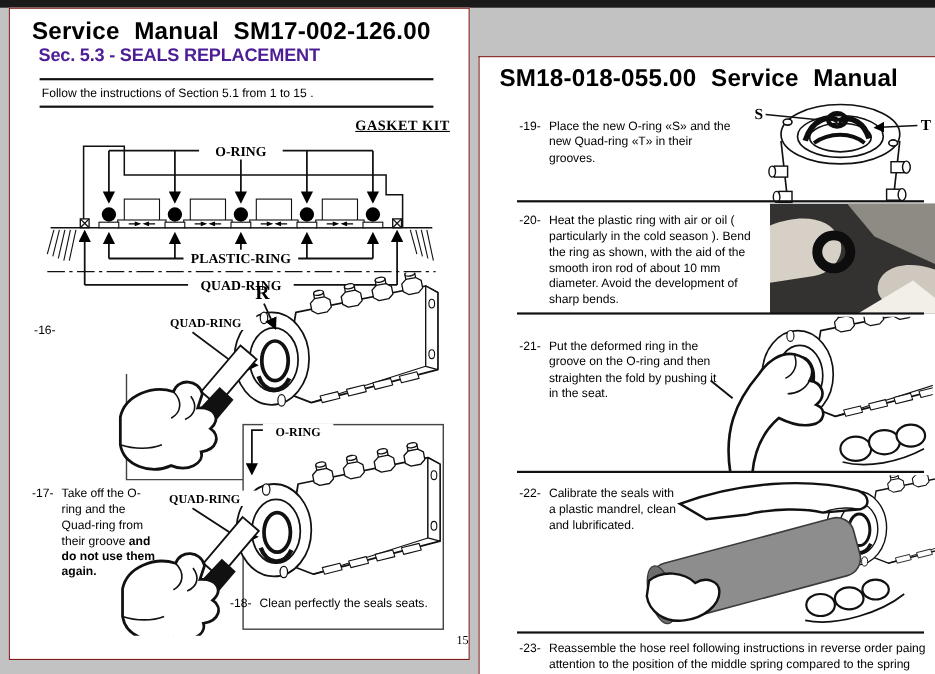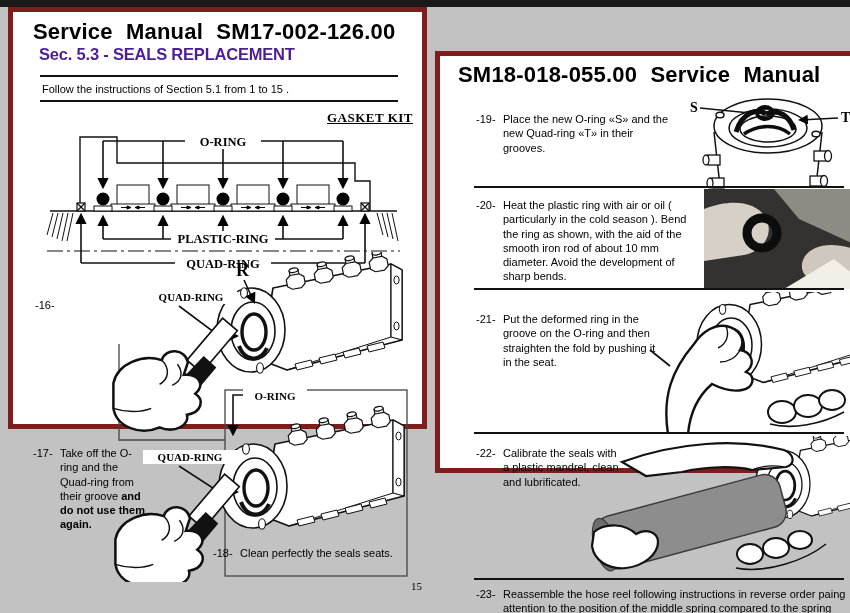--- a/index.html
+++ b/index.html
@@ -1,19 +1,19 @@
 <!DOCTYPE html>
 <html><head>
 <meta charset="utf-8">
 <style>
   html,body{margin:0;padding:0;background:#9a9a9a;}
   .stage{position:relative;width:850px;height:613px;background:#c2c2c2;overflow:hidden;
          font-family:"Liberation Sans",sans-serif;color:#000;}
   .topstrip{position:absolute;left:0;top:0;width:850px;height:7px;background:#1a1a1a;}
-  .page{position:absolute;top:7px;height:422px;background:#ffffff;border:5px solid #7f1d1d;box-sizing:border-box;}
+  .page{position:absolute;top:7px;height:593px;background:#ffffff;border:1px solid #7f1d1d;box-sizing:border-box;}
   .page-left{left:8px;width:419px;}
   .page-right{left:435px;width:415px;border-right:none;margin-top:44px;}
   .abs{position:absolute;}
   .pg-title{font-weight:bold;font-size:22px;letter-spacing:.2px;word-spacing:7px;white-space:nowrap;}
   .sec-head{font-weight:bold;font-size:16.5px;letter-spacing:-.2px;white-space:nowrap;color:#4c1d95;}
   .rule{position:absolute;background:#111;height:2px;}
   .rule-gray{position:absolute;background:#7a7a7a;height:2.5px;}
   .body-txt{font-size:11px;line-height:1.28;}
   .step{display:flex;position:absolute;font-size:11px;line-height:1.3;}
   .step .num{flex:0 0 27px;}

